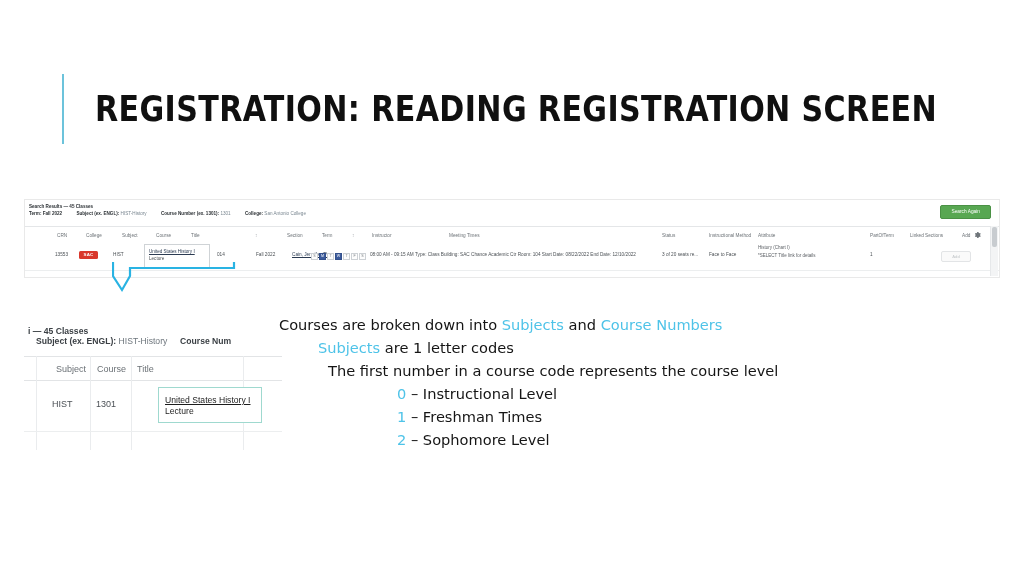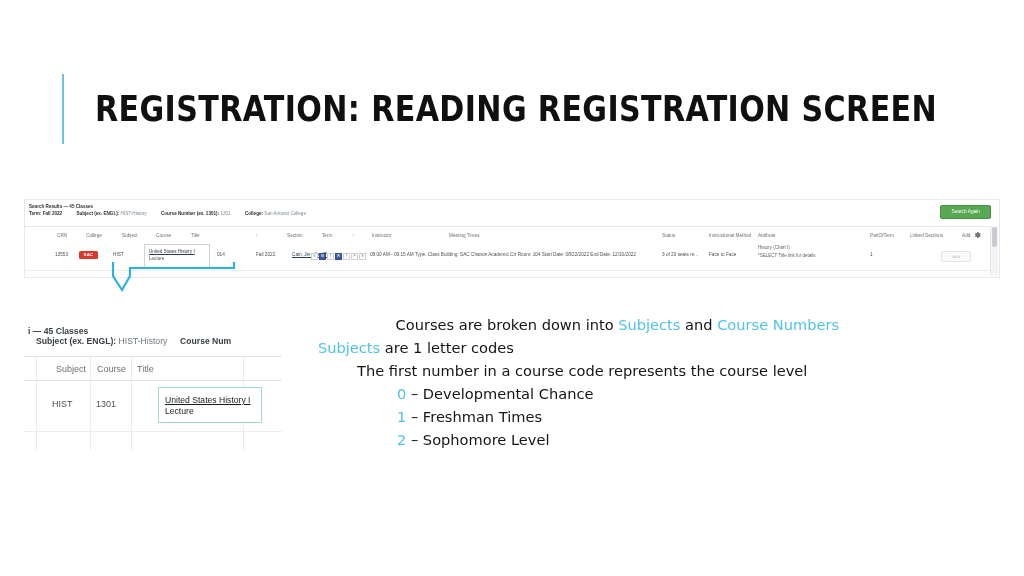--- a/index.html
+++ b/index.html
@@ -261,23 +261,23 @@
   
   #body-text {
     position: absolute;
     left: 279px; top: 313px;
     width: 560px;
     font-family: "DejaVu Sans", sans-serif;
     font-size: 14.6px;
     color: #151515;
     line-height: 23px;
   }
-  #body-text .lvl1 { margin-left: 0px; text-align: right; }
+  #body-text .lvl1 { margin-left: 0px; }
   #body-text .lvl2 { margin-left: 39px; }
-  #body-text .lvl3 { margin-left: 78px; }
+  #body-text .lvl3 { margin-left: 49px; }
   #body-text .lvl4 { margin-left: 118px; }
   #body-text .blue { color: #4EC3E8; }
   #body-text .row { white-space: nowrap; }
   #body-text .wrap { white-space: normal; }
 </style>
 </head>
 <body>
 
 <div id="title-block">
   <div id="title-accent-bar"></div>
@@ -400,21 +400,21 @@
 
 <div id="body-text">
   <div class="lvl1 row">
     <span>Courses are broken down into </span><span class="blue">Subjects</span><span> and </span><span class="blue">Course Numbers</span>
   </div>
   <div class="lvl2 row">
     <span class="blue">Subjects</span><span> are 1 letter codes</span>
   </div>
   <div class="lvl3 row">The first number in a course code represents the course level</div>
   <div class="lvl4 row">
-    <span class="blue">0</span><span> – Developmental Chance</span>
+    <span class="blue">0</span><span> – Instructional Level</span>
   </div>
   <div class="lvl4 row">
     <span class="blue">1</span><span> – Freshman Times</span>
   </div>
   <div class="lvl4 row">
     <span class="blue">2</span><span> – Sophomore Level</span>
   </div>
 </div>
 
 </body></html>

